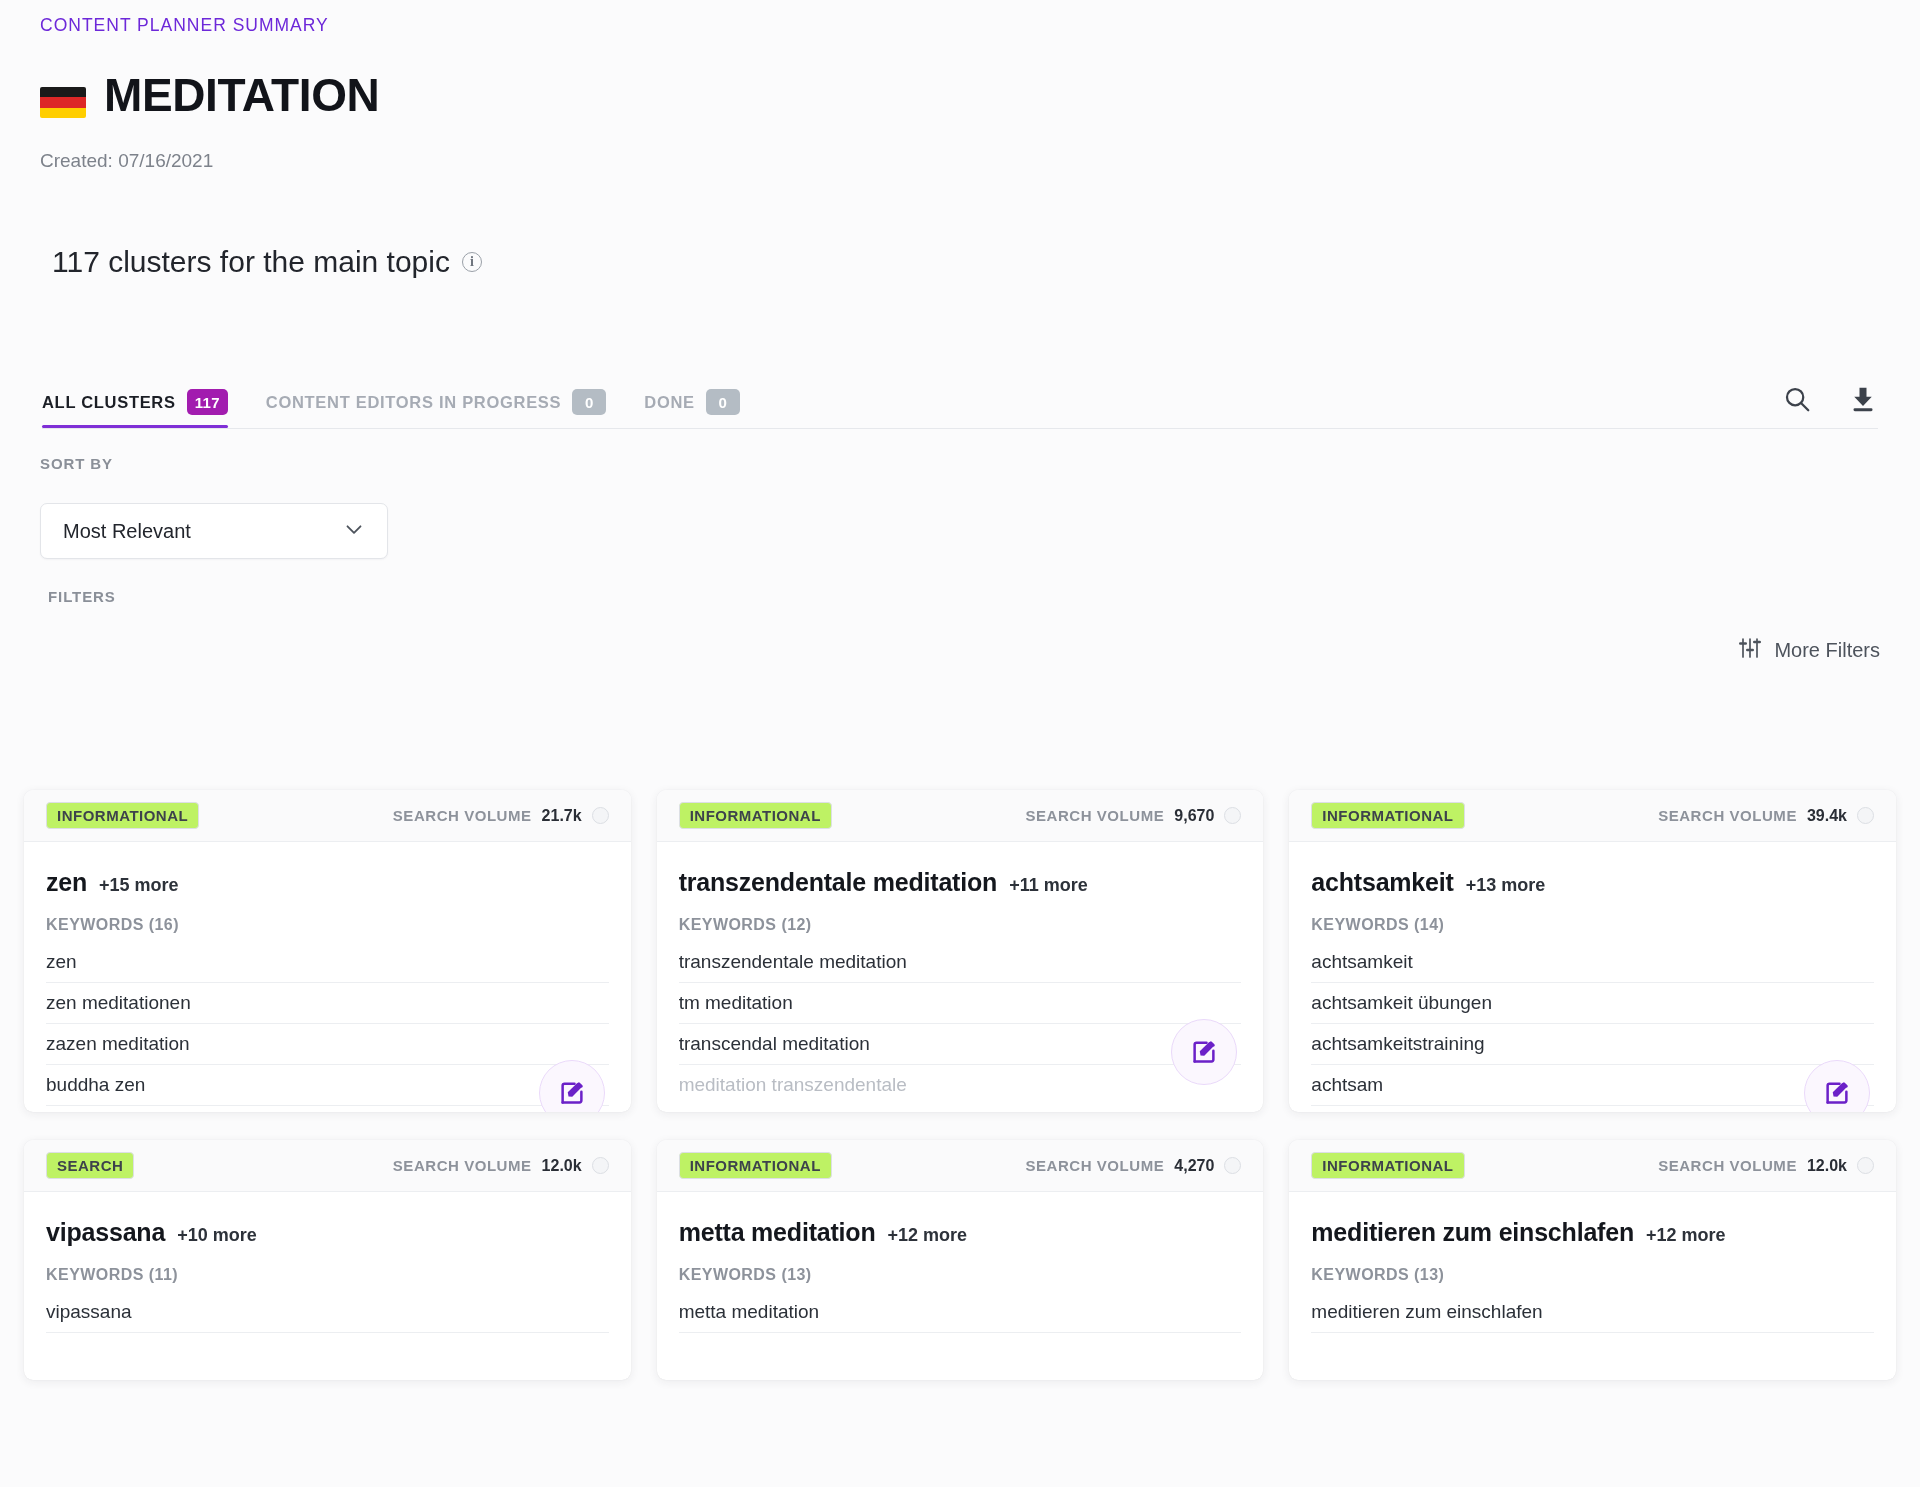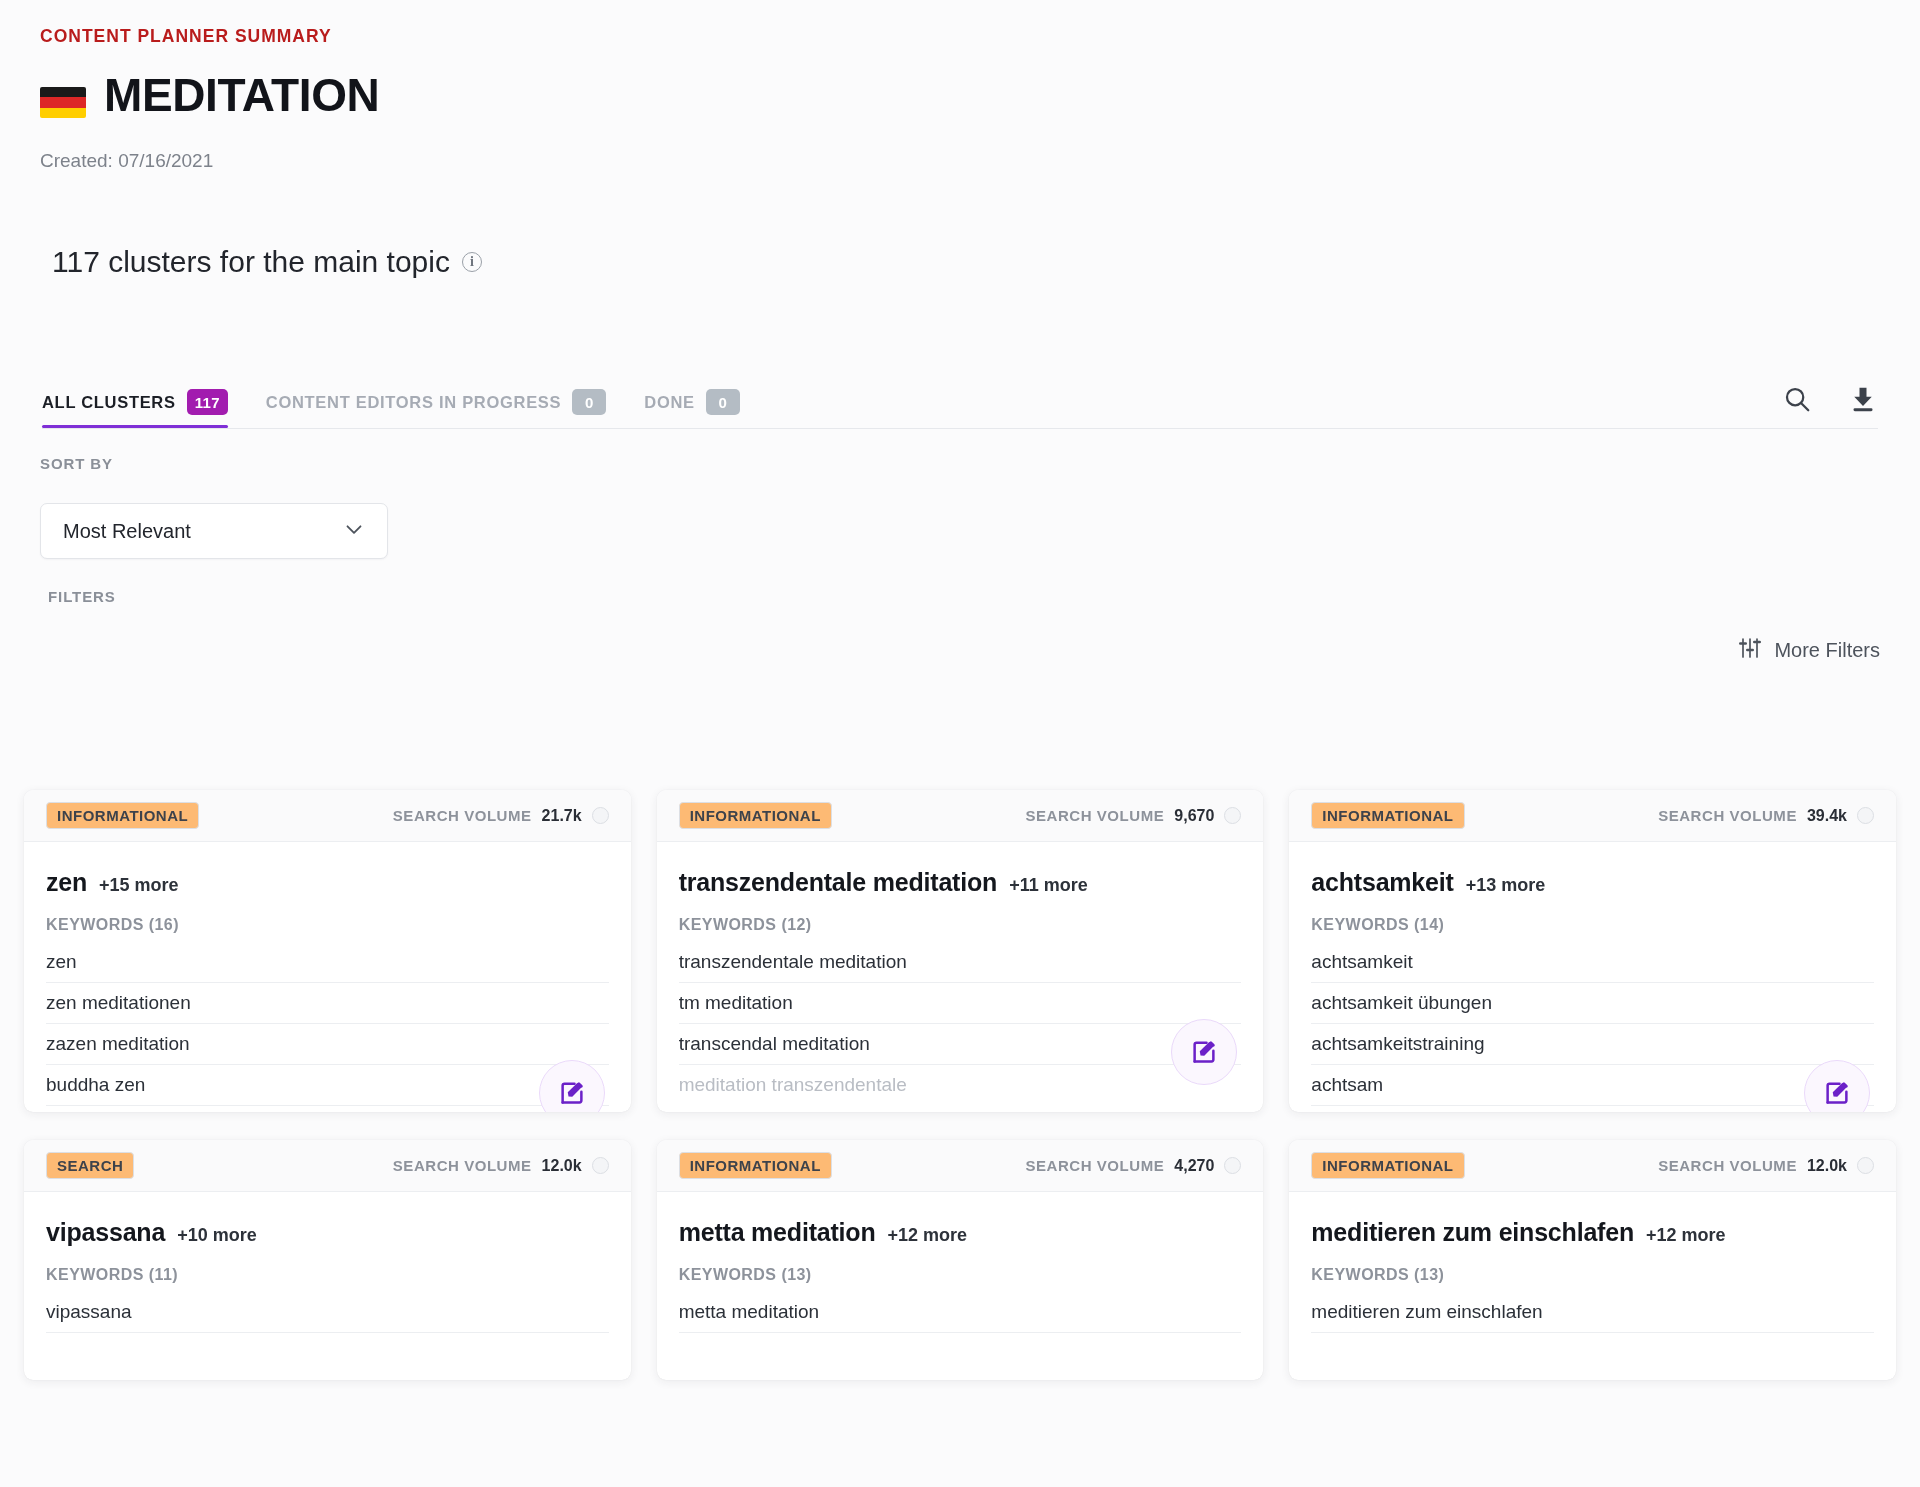--- a/index.html
+++ b/index.html
@@ -6,23 +6,23 @@
   html, body {
     width: 1920px; height: 1487px;
     background: #fbfbfc;
     font-family: "Liberation Sans", sans-serif;
     overflow: hidden;
   }
   .page { width: 1920px; height: 1487px; position: relative; background: #fbfbfc; }
 
   
   .eyebrow {
-    position: absolute; left: 40px; top: 26px;
-    font-size: 17.5px; letter-spacing: 1.0px; font-weight: 700;
-    color: #b91c1c;
+    position: absolute; left: 40px; top: 15px;
+    font-size: 17.5px; letter-spacing: 1.0px; font-weight: 400;
+    color: #6d28d9;
   }
   .title-row {
     position: absolute; left: 40px; top: 72px;
     display: flex; align-items: flex-end; gap: 18px;
   }
   .flag {
     width: 46px; height: 31px; border-radius: 2px; overflow: hidden;
     display: flex; flex-direction: column; flex: none;
   }
   .flag i { display: block; height: 33.34%; width: 100%; }
@@ -122,21 +122,21 @@
     box-shadow: 0 2px 10px rgba(40,45,60,0.075), 0 0 1px rgba(40,45,60,0.12);
     overflow: hidden; position: relative;
   }
   .card-head {
     height: 52px; background: #fafafb;
     border-bottom: 1px solid #eceef1;
     display: flex; align-items: center; justify-content: space-between;
     padding: 0 22px 0 22px;
   }
   .intent-pill {
-    border: 1px solid #dcdfe4; border-radius: 4px; background: #fdba74;
+    border: 1px solid #dcdfe4; border-radius: 4px; background: #bef264;
     font-size: 15px; font-weight: 600; letter-spacing: 0.5px; color: #3d424b;
     padding: 4px 10px; line-height: 1.15; text-align: center;
   }
   .vol-wrap { display: flex; align-items: center; gap: 10px; }
   .vol-label {
     font-size: 15px; font-weight: 600; letter-spacing: 0.55px; color: #8d929b;
   }
   .vol-value { font-size: 16px; font-weight: 700; color: #2a2e36; }
   .vol-dot {
     width: 17px; height: 17px; border-radius: 50%;

